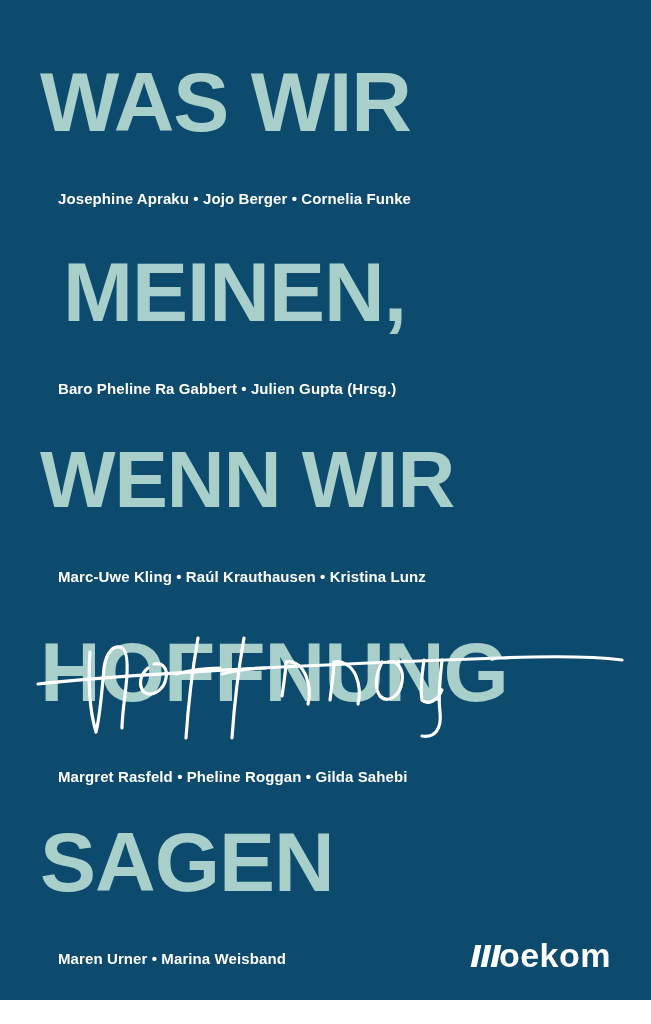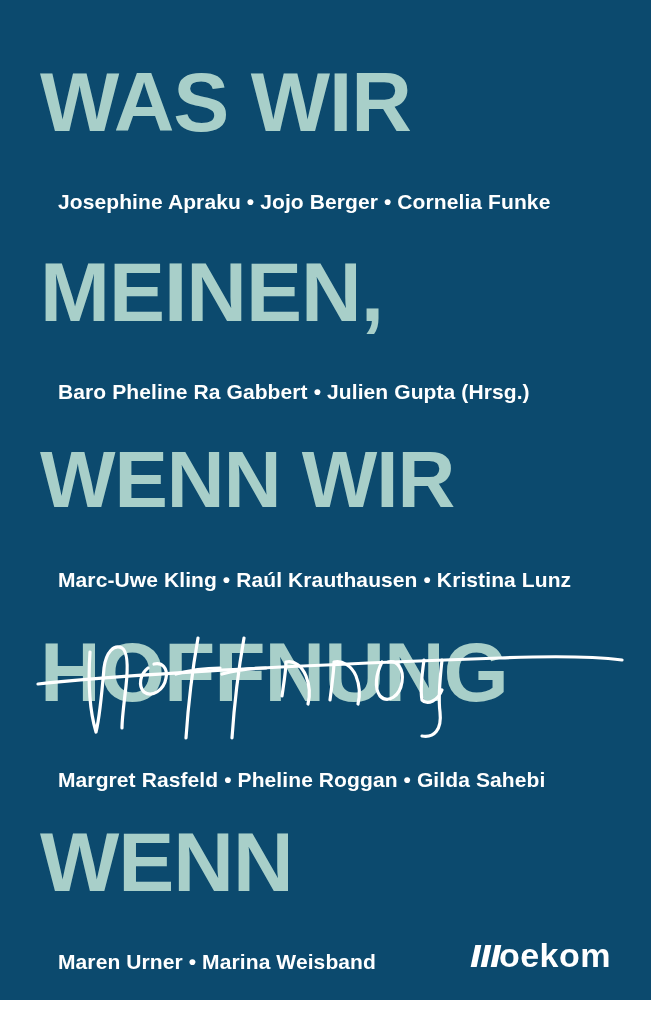--- a/index.html
+++ b/index.html
@@ -23,30 +23,30 @@
     left: 40px;
     color: #a8cfc9;
     font-weight: bold;
     font-size: 84px;
     letter-spacing: -1px;
     line-height: 1;
     white-space: nowrap;
     font-family: "Liberation Sans", sans-serif;
   }
   .title-1 { top: 60px; }
-  .title-2 { top: 250px; }
+  .title-2 { top: 250px; margin-left: 23px; }
   .title-3 { top: 440px; font-size: 80px; }
   .title-4 { top: 630px; }
   .title-5 { top: 820px; }
 
   .contrib {
     position: absolute;
     left: 58px;
     color: #ffffff;
-    font-size: 21px;
+    font-size: 15px;
     font-weight: bold;
     letter-spacing: 0.1px;
     white-space: nowrap;
   }
   .contrib-1 { top: 190px; }
   .contrib-2 { top: 380px; }
   .contrib-3 { top: 568px; text-align: center; }
   .contrib-4 { top: 768px; }
   .contrib-5 { top: 950px; }
 
@@ -111,21 +111,21 @@
       <path d="M214 26 C 208 60, 204 96, 202 126 M192 62 C 206 58, 222 56, 236 56"></path>
       <path d="M252 84 C 254 70, 256 58, 256 50 C 264 48, 272 54, 276 64 C 280 74, 280 84, 278 92"></path>
       <path d="M300 88 C 302 72, 304 58, 304 50 C 312 48, 322 54, 326 64 C 330 74, 330 84, 328 92"></path>
       <path d="M352 50 C 346 62, 344 76, 350 84 C 358 92, 370 84, 372 70 C 374 58, 368 48, 358 50"></path>
       <path d="M394 48 C 392 62, 390 78, 392 88 C 398 94, 408 88, 412 78 M412 48 C 410 66, 408 86, 410 100 C 412 118, 404 126, 392 124"></path>
     </g>
   </svg>
 
   <div class="contrib contrib-4">Margret Rasfeld • Pheline Roggan • Gilda Sahebi</div>
 
-  <div class="title-line title-5">WENN</div>
+  <div class="title-line title-5">SAGEN</div>
   <div class="contrib contrib-5">Maren Urner • Marina Weisband</div>
 
   <div class="logo">
     <span class="logo-mark">
       <span class="logo-bar b1"></span>
       <span class="logo-bar b2"></span>
       <span class="logo-bar b3"></span>
     </span>
     <span class="logo-text">oekom</span>
   </div>

